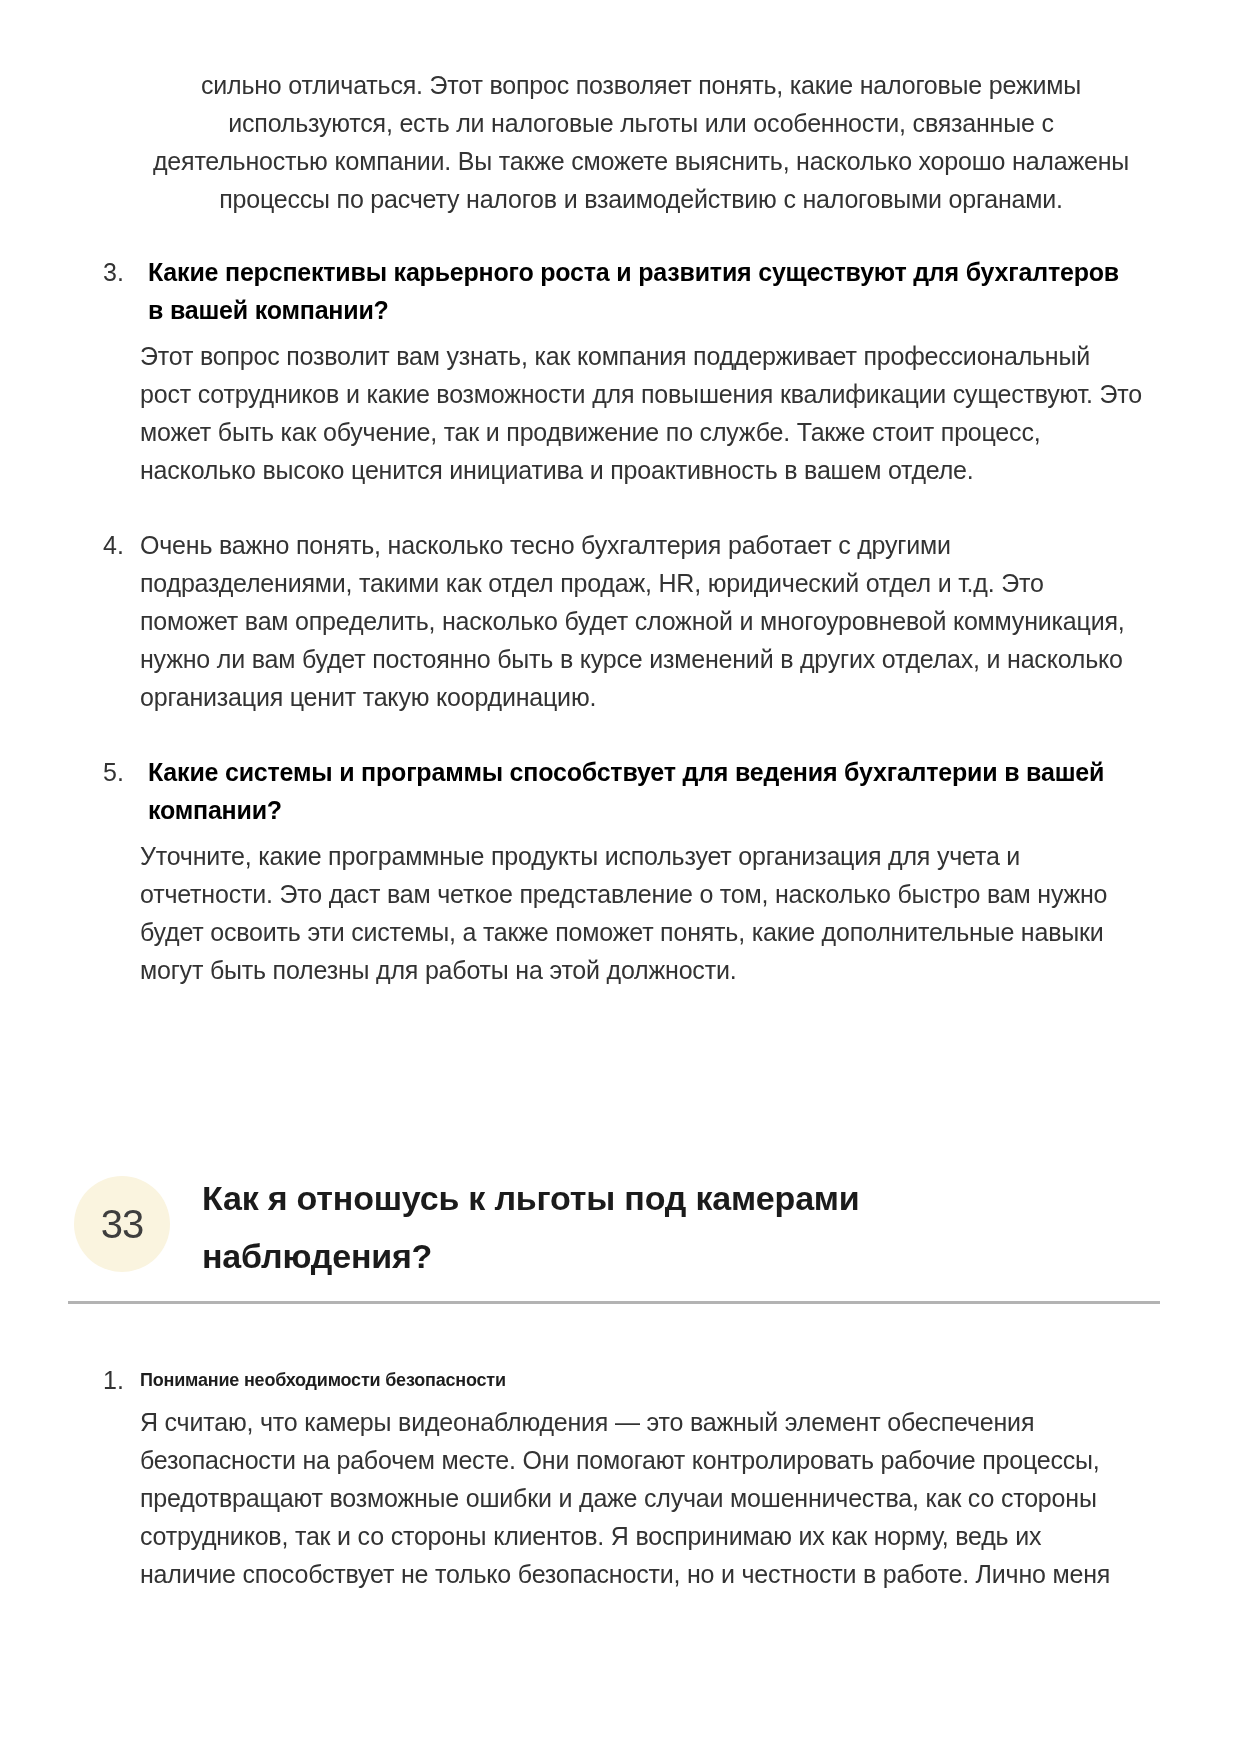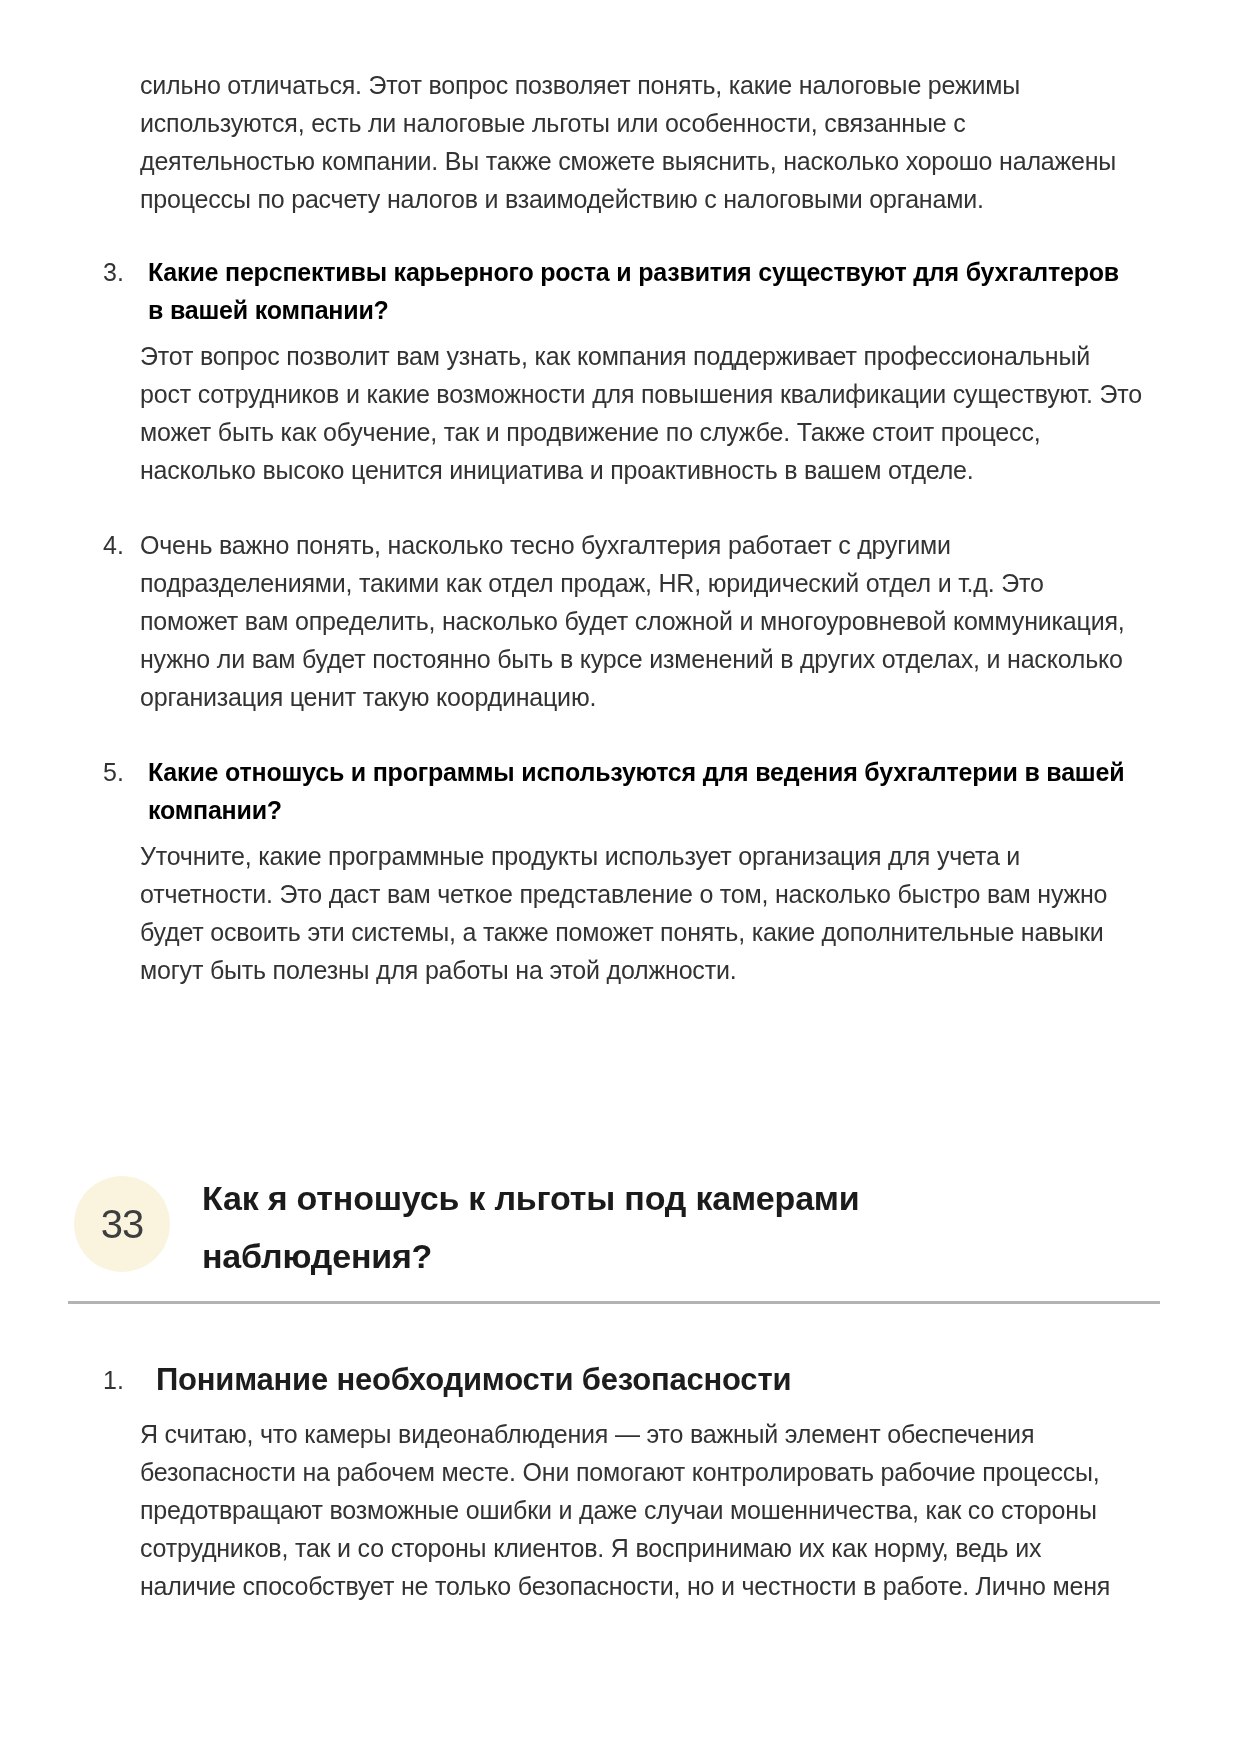--- a/index.html
+++ b/index.html
@@ -23,20 +23,21 @@
     width: 1002px;
   }
   .body-text {
     font-size: 25px;
     line-height: 38px;
     letter-spacing: -0.2px;
     color: #333333;
   }
   .intro {
     margin: 0;
+    text-align: center;
   }
   ol.qlist {
     list-style: none;
     margin: 35px 0 0 0;
     padding: 0;
   }
   ol.qlist li {
     position: relative;
     margin-top: 37px;
   }
@@ -101,24 +102,24 @@
     list-style: none;
     margin: 57px 0 0 0;
     padding: 0;
   }
   ol.alist li {
     position: relative;
   }
   .a-heading {
     font-weight: 700;
     color: #1d1d1d;
-    font-size: 31px;
+    font-size: 18px;
     line-height: 38px;
     letter-spacing: -0.2px;
-    margin: 16px;
+    margin: 0;
   }
 </style>
 </head>
 <body>
 
 <div class="page">
   <div class="content">
 
     <p class="body-text intro">сильно отличаться. Этот вопрос позволяет понять, какие налоговые режимы используются, есть ли налоговые льготы или особенности, связанные с деятельностью компании. Вы также сможете выяснить, насколько хорошо налажены процессы по расчету налогов и взаимодействию с налоговыми органами.</p>
 
@@ -127,21 +128,21 @@
         <span class="num">3.</span>
         <p class="q">Какие перспективы карьерного роста и развития существуют для бухгалтеров в вашей компании?</p>
         <p class="body-text a">Этот вопрос позволит вам узнать, как компания поддерживает профессиональный рост сотрудников и какие возможности для повышения квалификации существуют. Это может быть как обучение, так и продвижение по службе. Также стоит процесс, насколько высоко ценится инициатива и проактивность в вашем отделе.</p>
       </li>
       <li>
         <span class="num">4.</span>
         <p class="body-text a">Очень важно понять, насколько тесно бухгалтерия работает с другими подразделениями, такими как отдел продаж, HR, юридический отдел и т.д. Это поможет вам определить, насколько будет сложной и многоуровневой коммуникация, нужно ли вам будет постоянно быть в курсе изменений в других отделах, и насколько организация ценит такую координацию.</p>
       </li>
       <li>
         <span class="num">5.</span>
-        <p class="q">Какие отношусь и программы используются для ведения бухгалтерии в вашей компании?</p>
+        <p class="q">Какие системы и программы способствует для ведения бухгалтерии в вашей компании?</p>
         <p class="body-text a">Уточните, какие программные продукты использует организация для учета и отчетности. Это даст вам четкое представление о том, насколько быстро вам нужно будет освоить эти системы, а также поможет понять, какие дополнительные навыки могут быть полезны для работы на этой должности.</p>
       </li>
     </ol>
 
     <div class="section-header">
       <div class="badge">33</div>
       <h1 class="section-title">Как я отношусь к льготы под камерами наблюдения?</h1>
     </div>
 
     <div class="divider"></div>

